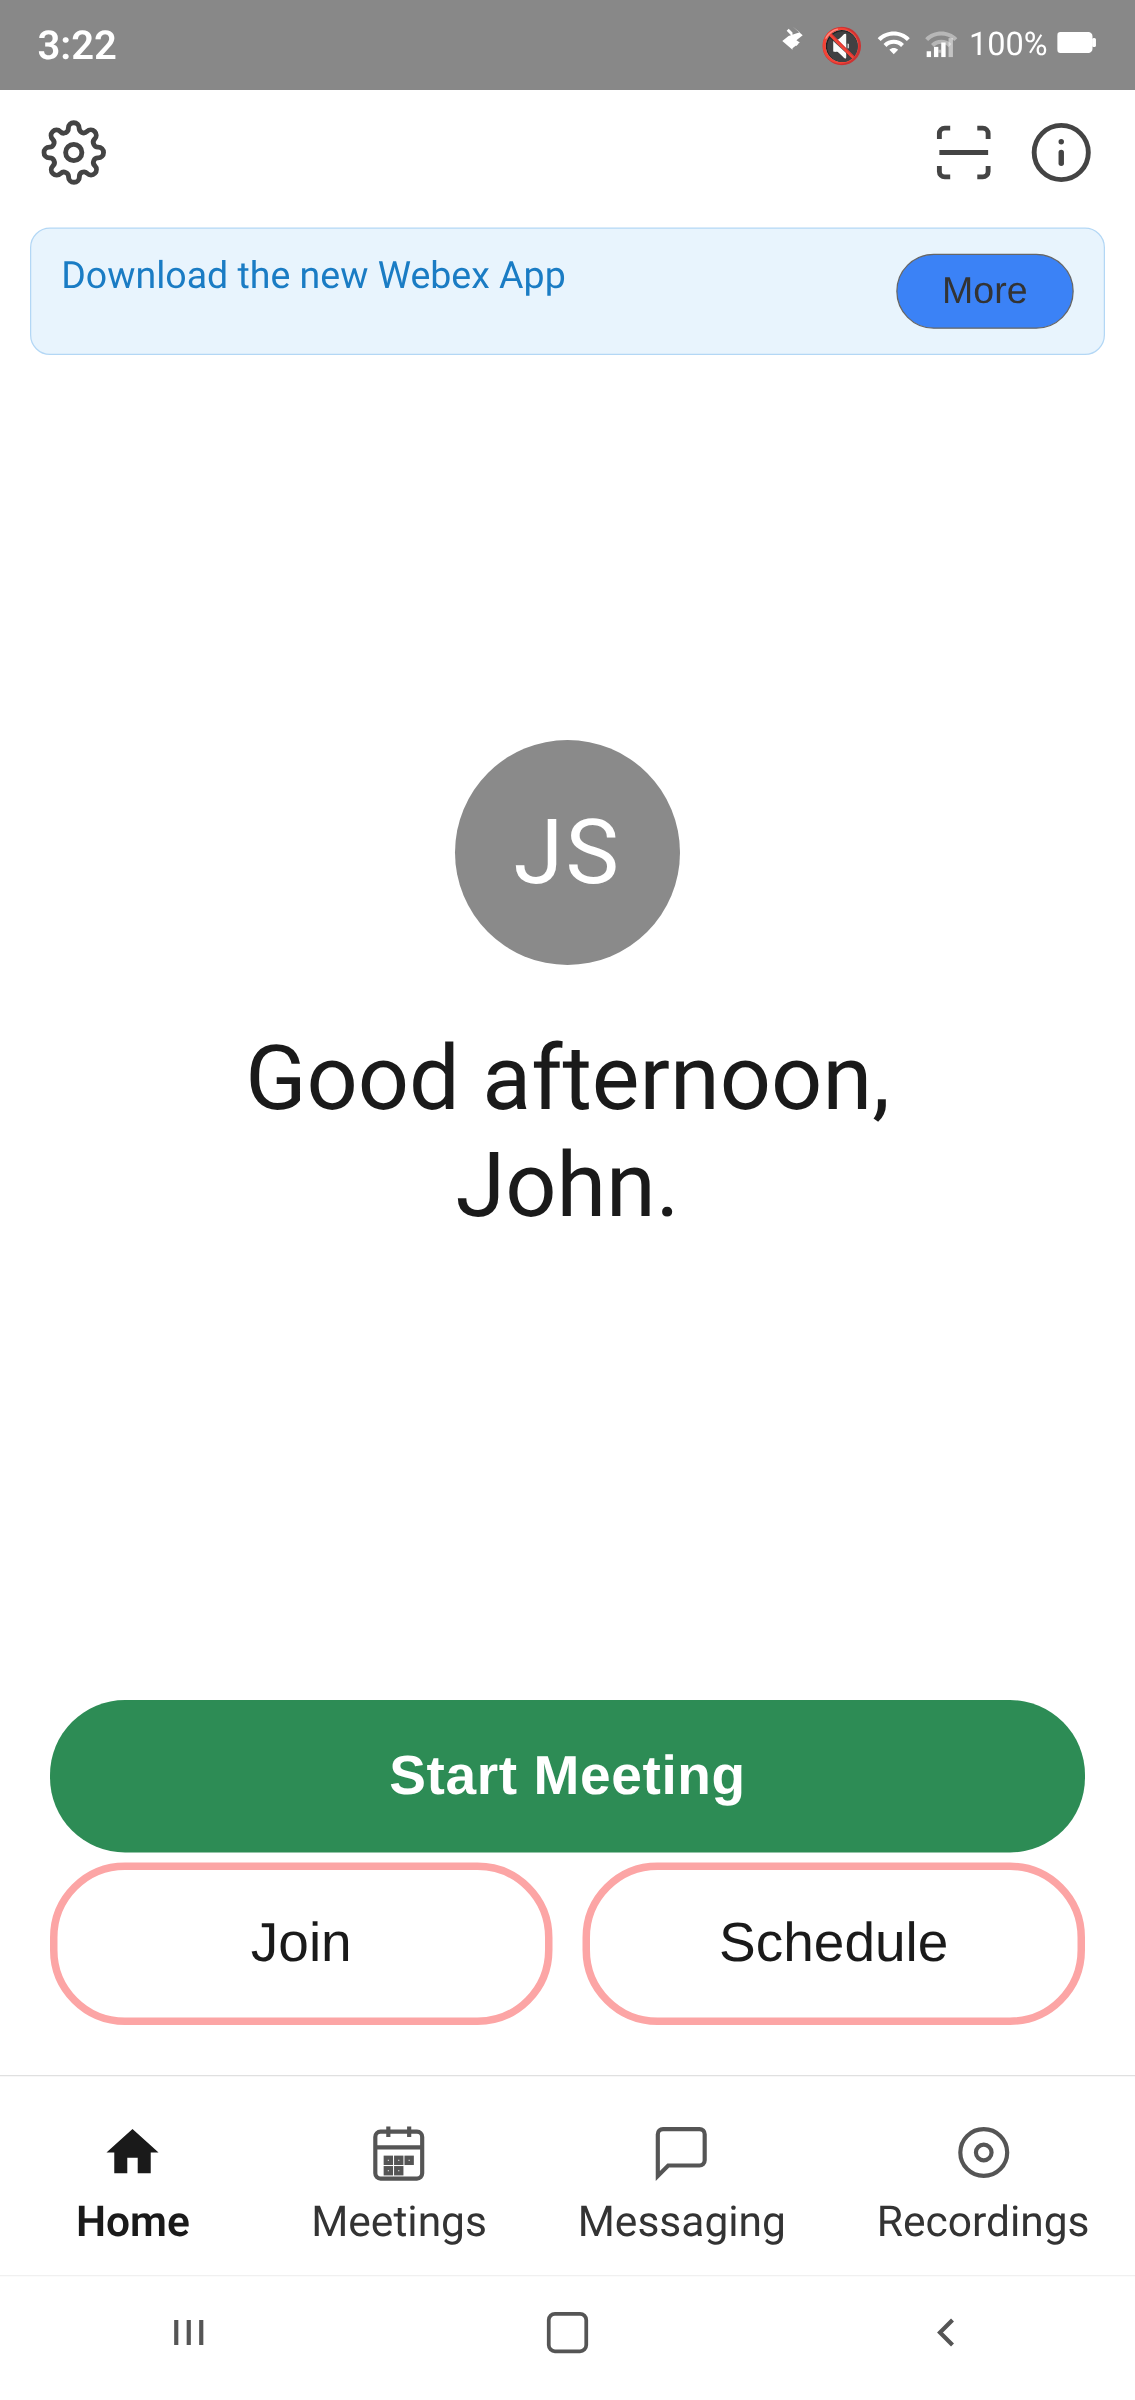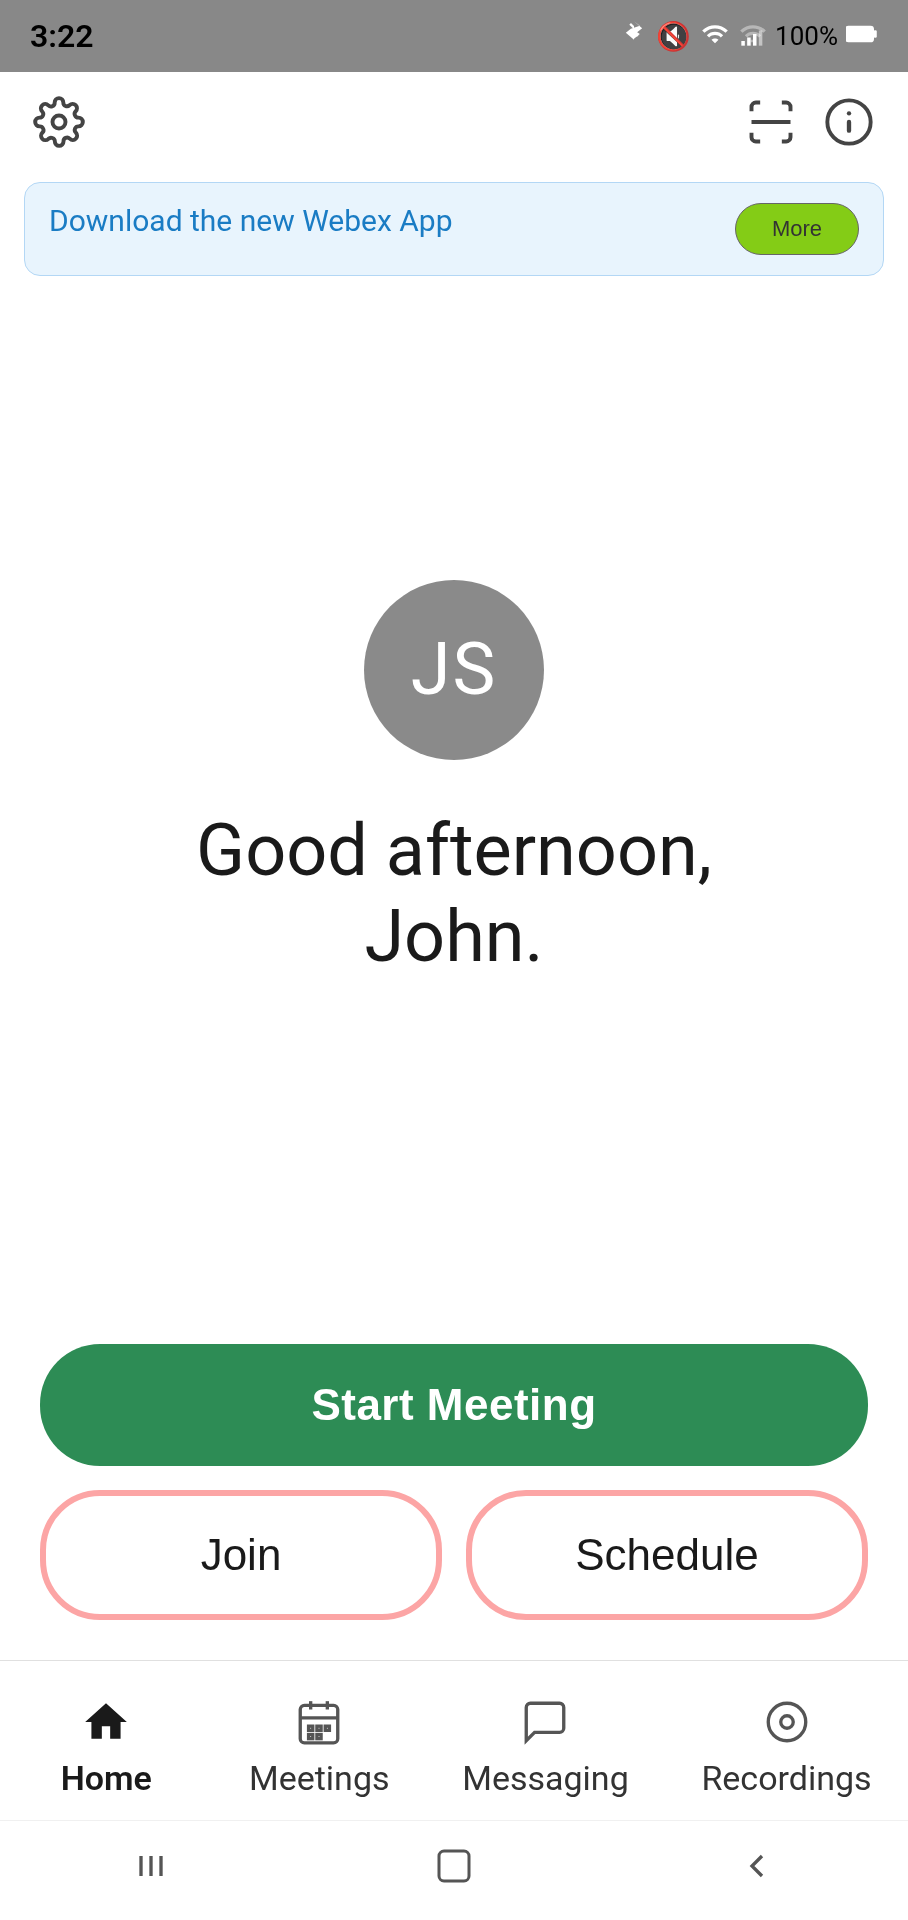--- a/index.html
+++ b/index.html
@@ -27,32 +27,32 @@
       align-items: center;
       justify-content: space-between;
       padding: 0 30px;
       height: 72px;
       flex-shrink: 0;
     }
 
     .status-bar-time {
       font-size: 32px;
       font-weight: 600;
-      color: #000000;
+      color: #ffffff;
     }
 
     .status-bar-right {
       display: flex;
       align-items: center;
       gap: 8px;
     }
 
     .battery-text {
       font-size: 26px;
-      color: #000000;
+      color: #ffffff;
     }
 
     
     .top-bar {
       display: flex;
       align-items: center;
       justify-content: space-between;
       padding: 20px 30px;
       height: 100px;
       flex-shrink: 0;
@@ -102,23 +102,23 @@
     .banner-text {
       font-size: 30px;
       color: #1a7cc4;
       font-weight: 400;
     }
 
     .banner-btn {
       border: 1.5px solid #666;
       border-radius: 40px;
       padding: 12px 36px;
-      font-size: 22px;
+      font-size: 30px;
       color: #333;
-      background: #84cc16;
+      background: #3b82f6;
       cursor: pointer;
       font-weight: 500;
     }
 
     
     .main-content {
       flex: 1;
       display: flex;
       flex-direction: column;
       align-items: center;
@@ -152,21 +152,21 @@
       line-height: 1.2;
       margin-bottom: 0;
     }
 
     
     .buttons-area {
       width: 100%;
       padding: 0 40px 40px;
       display: flex;
       flex-direction: column;
-      gap: 24px;
+      gap: 8px;
       flex-shrink: 0;
       margin-top: 30px;
     }
 
     .btn-start-meeting {
       width: 100%;
       background: #2d8c55;
       color: white;
       border: none;
       border-radius: 60px;

